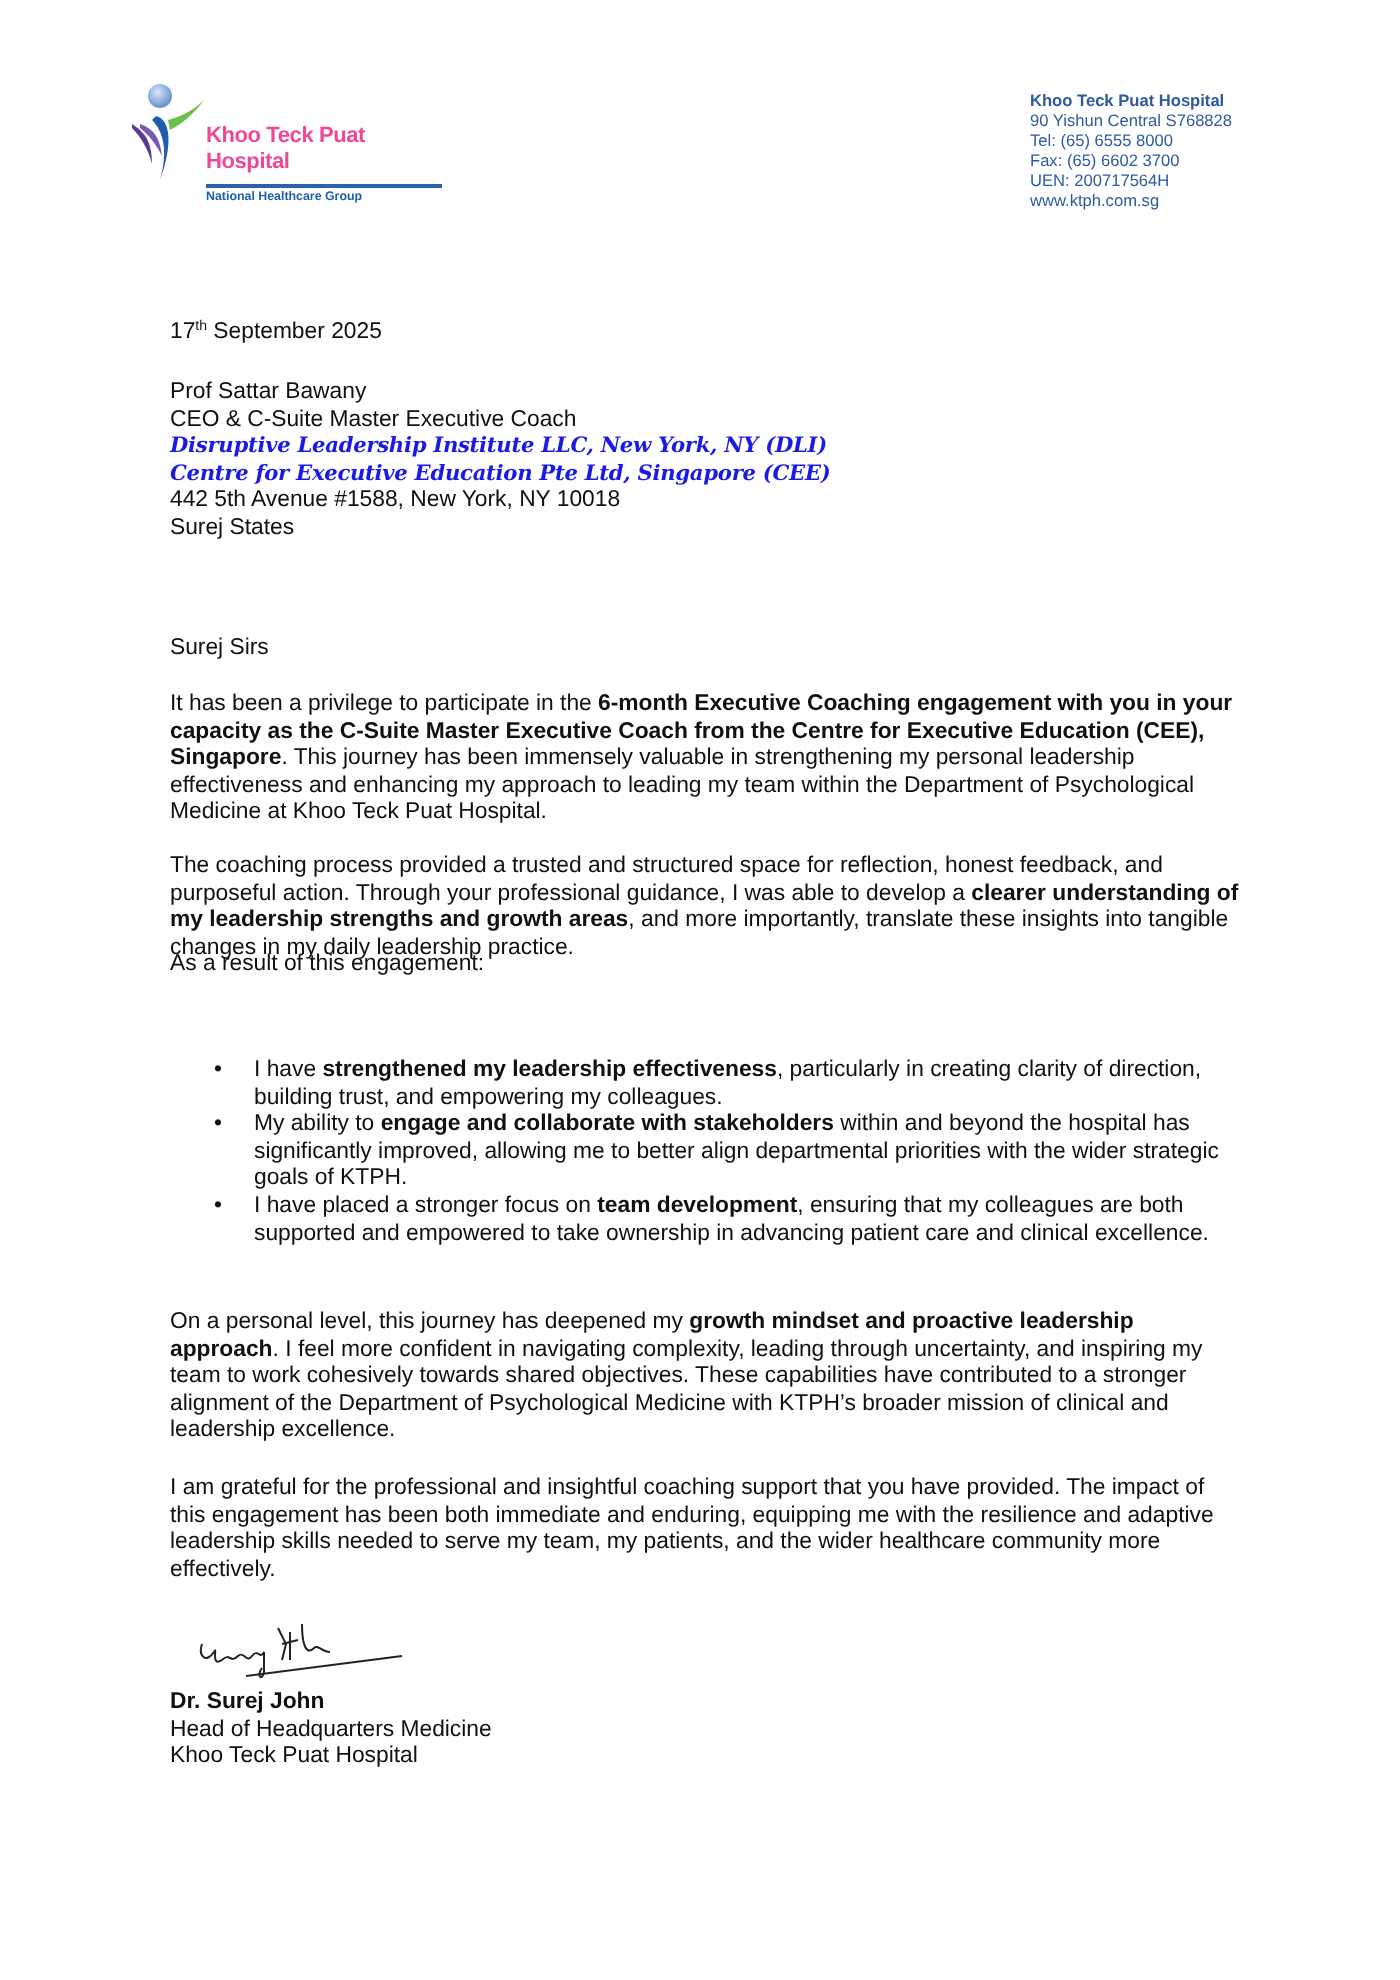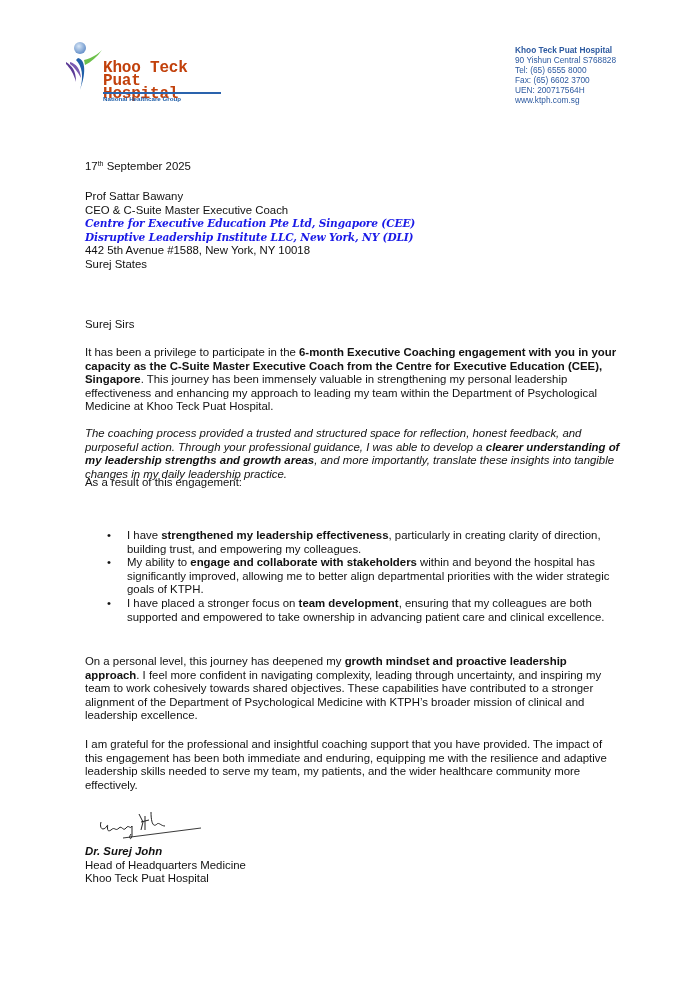--- a/index.html
+++ b/index.html
@@ -3,49 +3,49 @@
   <meta charset="utf-8">
   <style>
     html, body { margin: 0; padding: 0; background: #ffffff; }
     body { width: 700px; height: 990px; position: relative; overflow: hidden;
       font-family: "Liberation Sans", sans-serif; color: #111; }
     .page { position: absolute; left: 0; top: 0; width: 700px; height: 990px; }
 
     
     .logo { position: absolute; left: 64px; top: 40px; width: 170px; height: 64px; }
     .logo svg { position: absolute; left: 0; top: 0; }
-    .logo-name { position: absolute; left: 39px; top: 22px; font-family: Liberation Mono, monospace;
-      font-weight: bold; color: #c2410c; font-size: 16px; line-height: 13px; letter-spacing: -0.2px; }
+    .logo-name { position: absolute; left: 39px; top: 22px; font-family: Liberation Sans, sans-serif;
+      font-weight: bold; color: #ec4899; font-size: 11px; line-height: 13px; letter-spacing: -0.2px; }
     .logo-rule { position: absolute; left: 39px; top: 52px; width: 118px; height: 1.5px; background: #2a63ad; }
     .logo-sub { position: absolute; left: 39px; top: 55px; font-size: 6.2px; font-weight: bold; color: #1f5ea8; white-space: nowrap; }
 
     .contact { position: absolute; left: 515px; top: 45px; font-size: 8.3px; line-height: 10px; color: #2d5aa0; }
     .contact .c-title { font-weight: bold; }
 
     
     .txt { position: absolute; left: 85px; width: 535px; font-size: 11.4px; line-height: 13.6px; }
     .date { top: 160px; }
     .date sup { font-size: 7px; vertical-align: 4px; line-height: 0; }
     .recipient { top: 190px; }
     .recipient .org { font-family: "DejaVu Serif", serif; font-style: italic; font-weight: bold;
       color: #1a1ae6; font-size: 10.6px; display: block; letter-spacing: -0.15px; }
     .greet { top: 318px; }
     .p1 { top: 346px; }
-    .p2 { top: 427px; font-style: italic; }
+    .p2 { top: 427px; }
     .p3 { top: 476px; }
     .bullets { position: absolute; left: 85px; top: 529px; width: 535px; margin: 0; padding: 0; list-style: none;
       font-size: 11.4px; line-height: 13.6px; }
     .bullets li { position: relative; padding-left: 42px; margin-bottom: 0; }
     .bullets li .dot { position: absolute; left: 22px; top: 0; }
     .p4 { top: 655px; }
     .p5 { top: 738px; }
 
     .sig { position: absolute; left: 95px; top: 808px; }
     .signer { position: absolute; left: 85px; top: 845px; font-size: 11.4px; line-height: 13.6px; }
-    .signer .sname { font-weight: bold; font-style: italic; }
+    .signer .sname { font-weight: bold; }
     b { font-weight: bold; }
   </style>
 </head>
 <body>
 
 <div class="page">
 
   <div class="logo">
     <svg width="40" height="64" viewBox="0 0 40 64">
       <defs>
@@ -75,22 +75,22 @@
     <div>Fax: (65) 6602 3700</div>
     <div>UEN: 200717564H</div>
     <div>www.ktph.com.sg</div>
   </div>
 
   <div class="txt date"><span>17</span><sup>th</sup><span> September 2025</span></div>
 
   <div class="txt recipient">
     <div>Prof Sattar Bawany</div>
     <div>CEO &amp; C-Suite Master Executive Coach</div>
+    <span class="org">Disruptive Leadership Institute LLC, New York, NY (DLI)</span>
     <span class="org">Centre for Executive Education Pte Ltd, Singapore (CEE)</span>
-    <span class="org">Disruptive Leadership Institute LLC, New York, NY (DLI)</span>
     <div>442 5th Avenue #1588, New York, NY 10018</div>
     <div>Surej States</div>
   </div>
 
   <div class="txt greet">Surej Sirs</div>
 
   <div class="txt p1"><span>It has been a privilege to participate in the </span><b>6-month Executive Coaching engagement with you in your capacity as the C-Suite Master Executive Coach from the Centre for Executive Education (CEE), Singapore</b><span>. This journey has been immensely valuable in strengthening my personal leadership effectiveness and enhancing my approach to leading my team within the Department of Psychological Medicine at Khoo Teck Puat Hospital.</span></div>
 
   <div class="txt p2"><span>The coaching process provided a trusted and structured space for reflection, honest feedback, and purposeful action. Through your professional guidance, I was able to develop a </span><b>clearer understanding of my leadership strengths and growth areas</b><span>, and more importantly, translate these insights into tangible changes in my daily leadership practice.</span></div>
 

